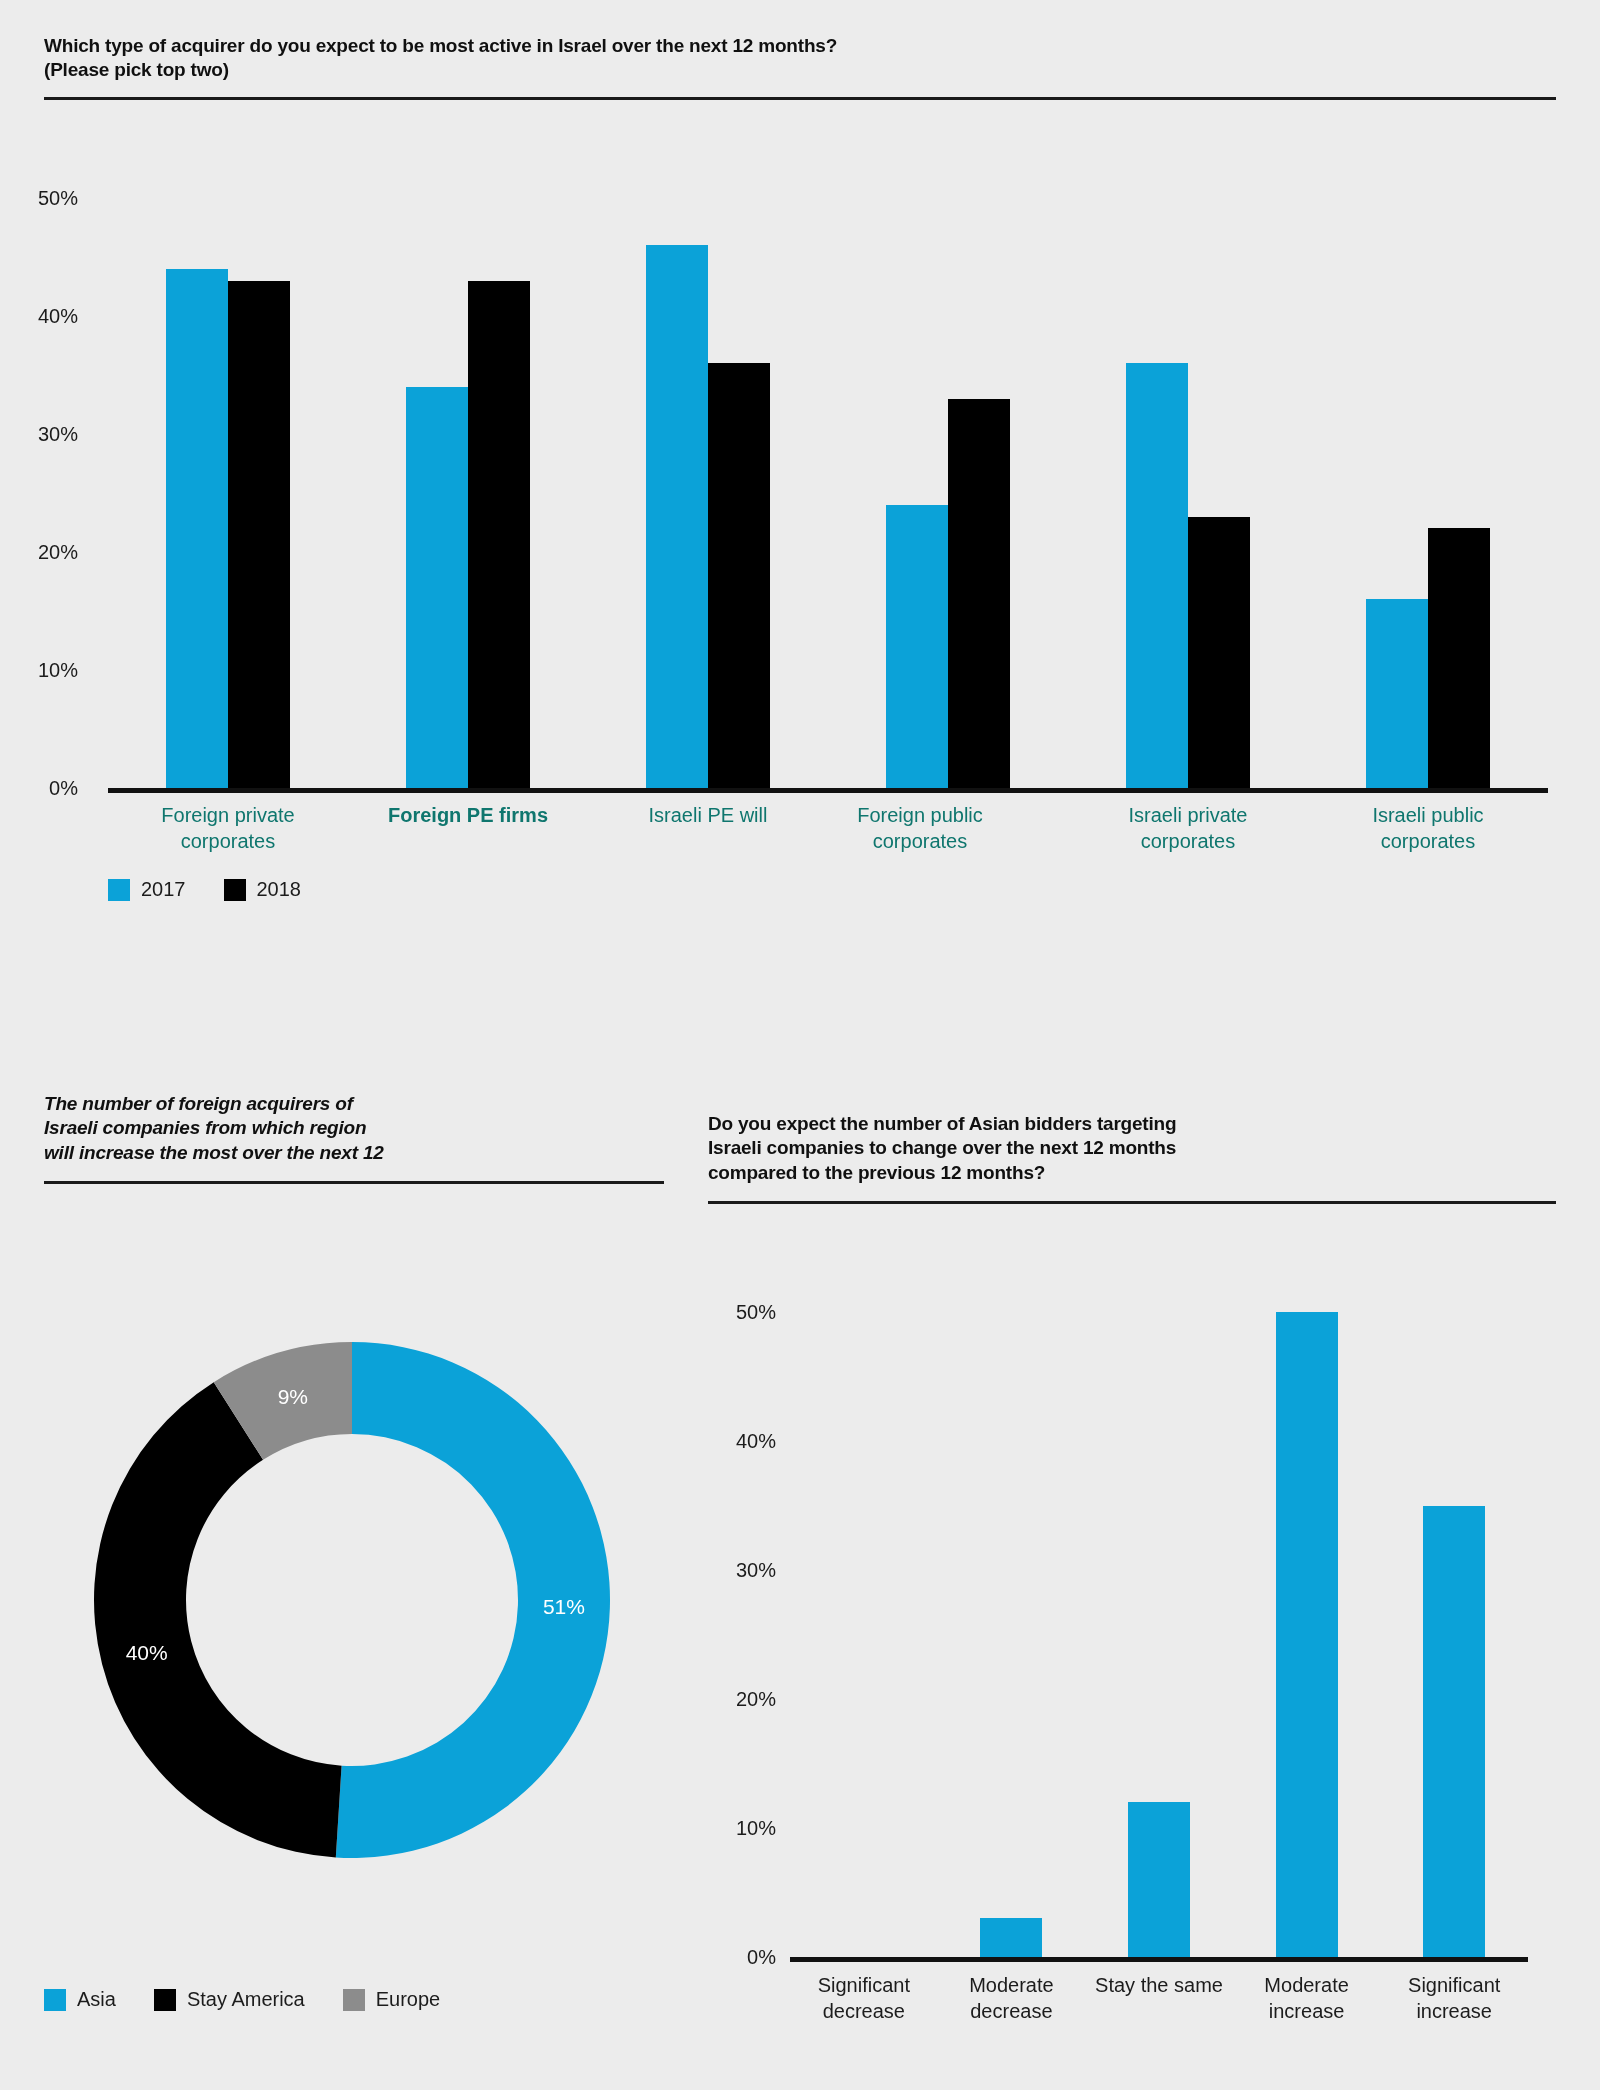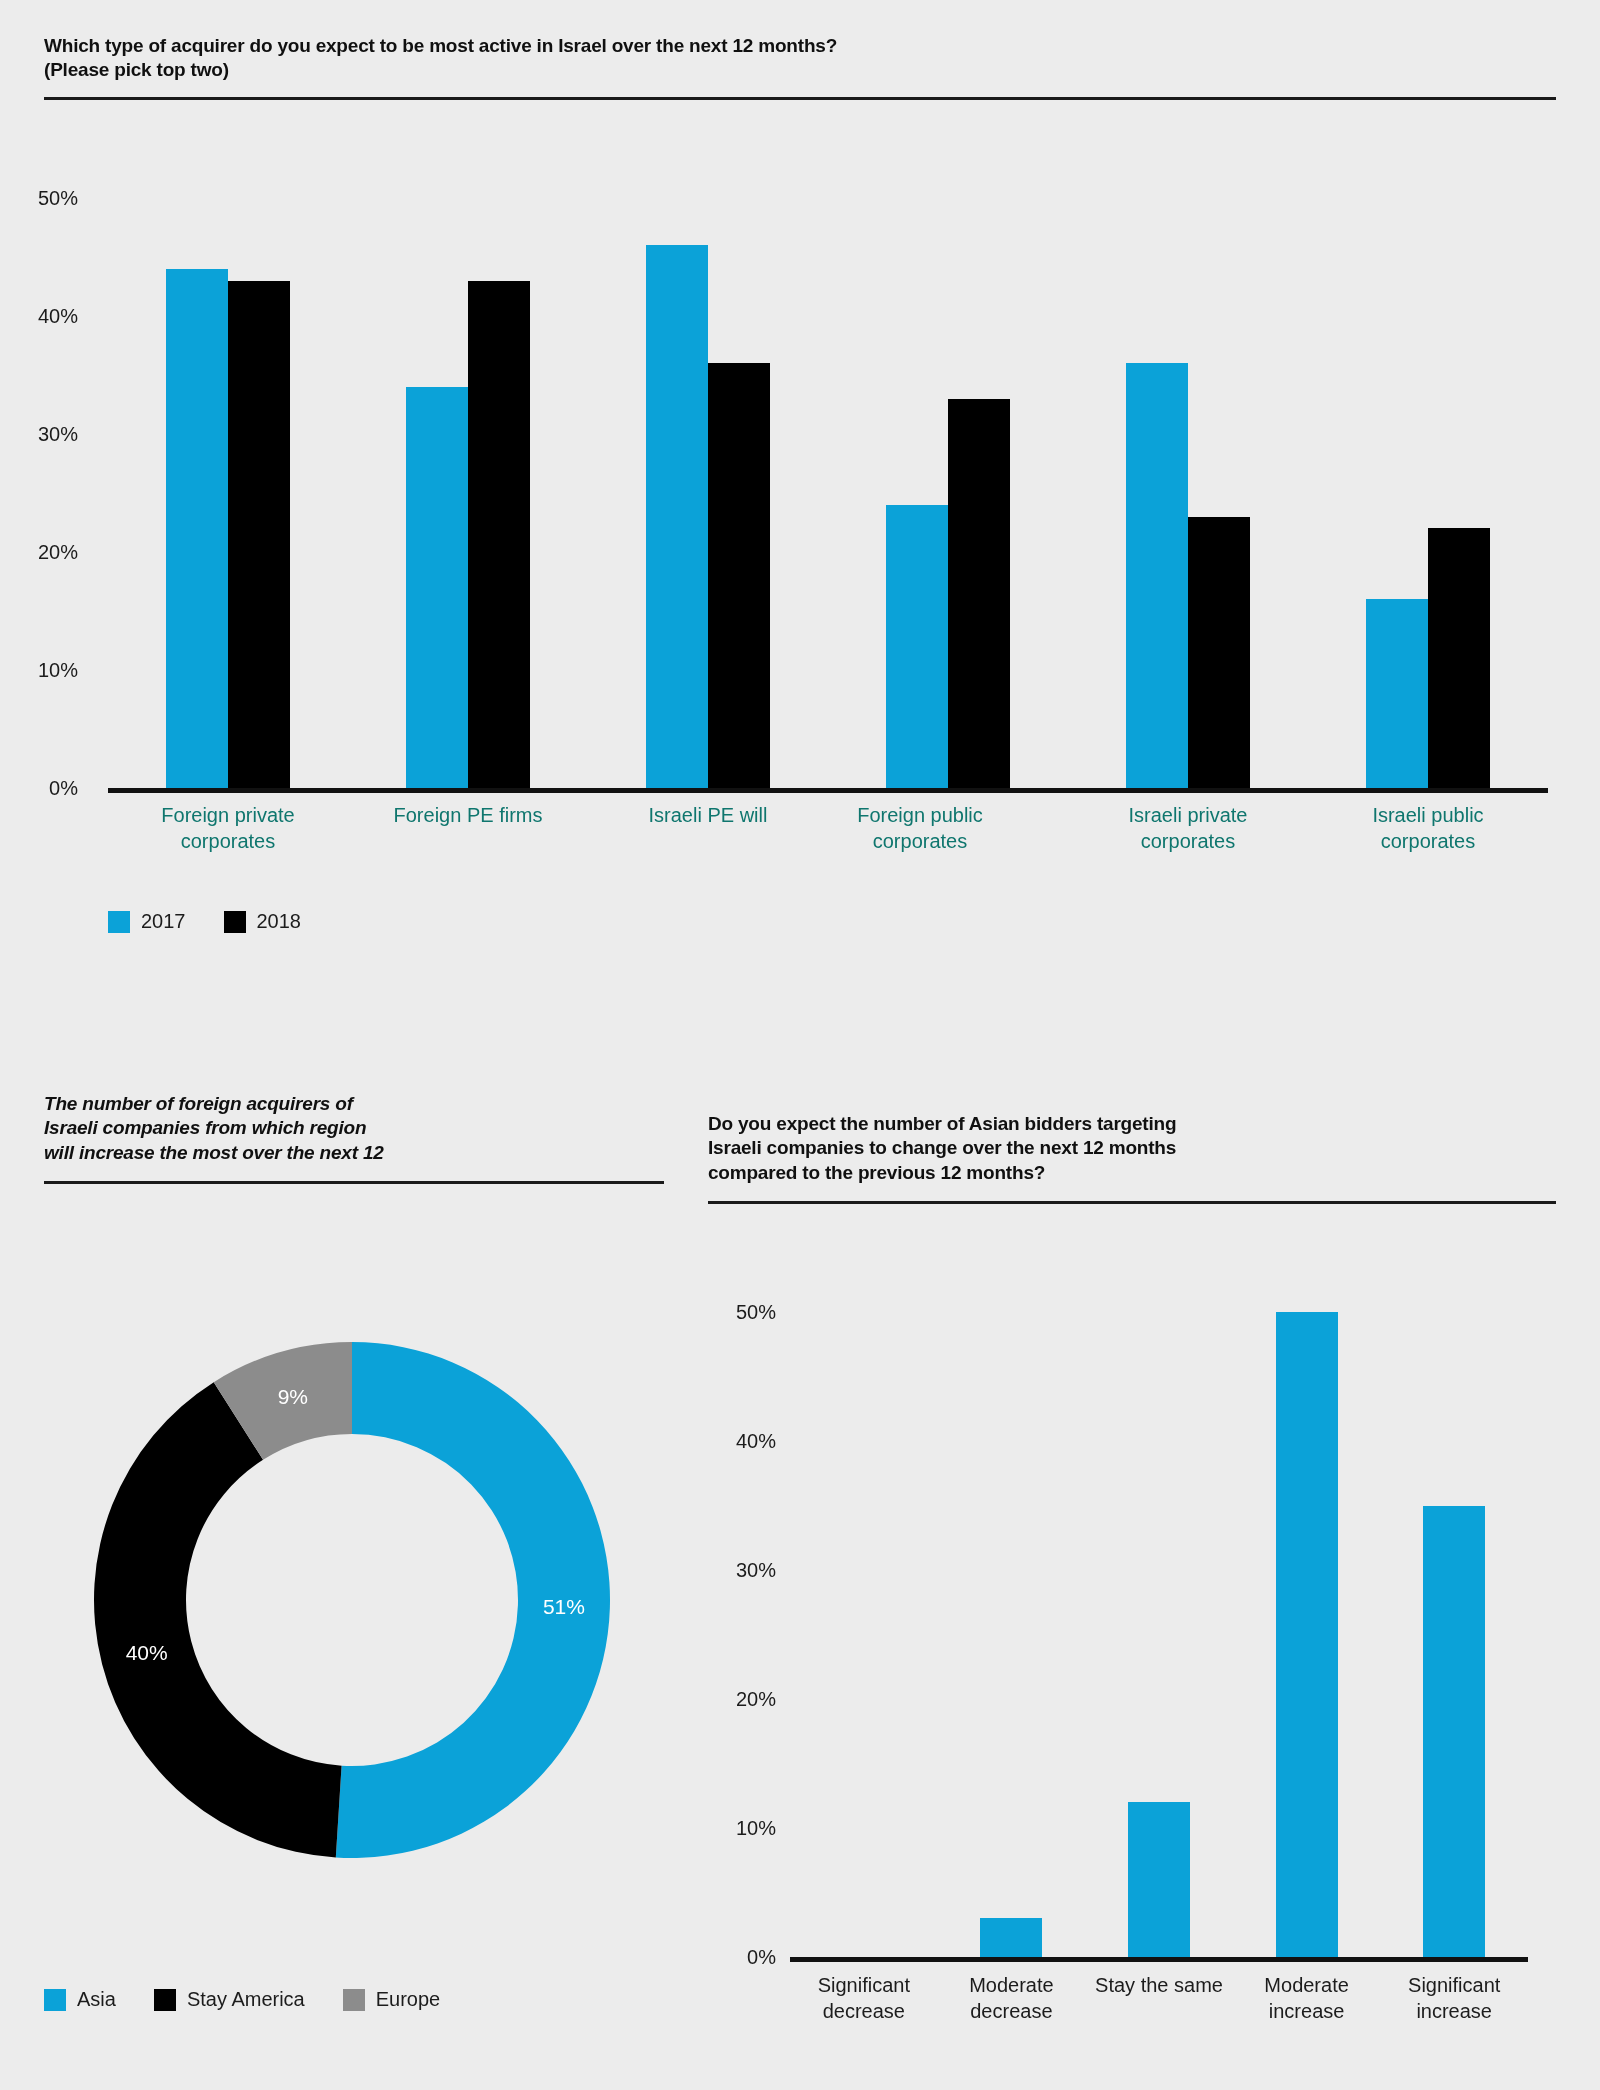--- a/index.html
+++ b/index.html
@@ -190,40 +190,40 @@
         <div class="ytick" style="top: 402px;"><span>20%</span></div>
         <div class="ytick" style="top: 284px;"><span>30%</span></div>
         <div class="ytick" style="top: 166px;"><span>40%</span></div>
         <div class="ytick" style="top: 48px;"><span>50%</span></div>
       </div>
     <div id="top-xlabels">
         <div class="xlabel" style="left: 108px;">
           <div>Foreign private</div>
           <div>corporates</div>
         </div>
-        <div class="xlabel" style="left: 348px;">
+        <div class="xlabel" style="left: 348px; font-weight: bold;">
           <div>Foreign PE firms</div>
         </div>
         <div class="xlabel" style="left: 588px;">
           <div>Israeli PE will</div>
         </div>
         <div class="xlabel" style="left: 800px;">
           <div>Foreign public</div>
           <div>corporates</div>
         </div>
         <div class="xlabel" style="left: 1068px;">
           <div>Israeli private</div>
           <div>corporates</div>
         </div>
         <div class="xlabel" style="left: 1308px;">
           <div>Israeli public</div>
           <div>corporates</div>
         </div>
       </div>
-    <div class="legend" id="top-legend" style="left:108px; top:728px;margin-top:32px;">
+    <div class="legend" id="top-legend" style="left:108px; top:728px;">
         <div class="item">
           <span class="swatch" style="background: rgb(11, 162, 216);"></span>
           <span>2017</span>
         </div>
         <div class="item">
           <span class="swatch" style="background: rgb(0, 0, 0);"></span>
           <span>2018</span>
         </div>
       </div>
   </div>

